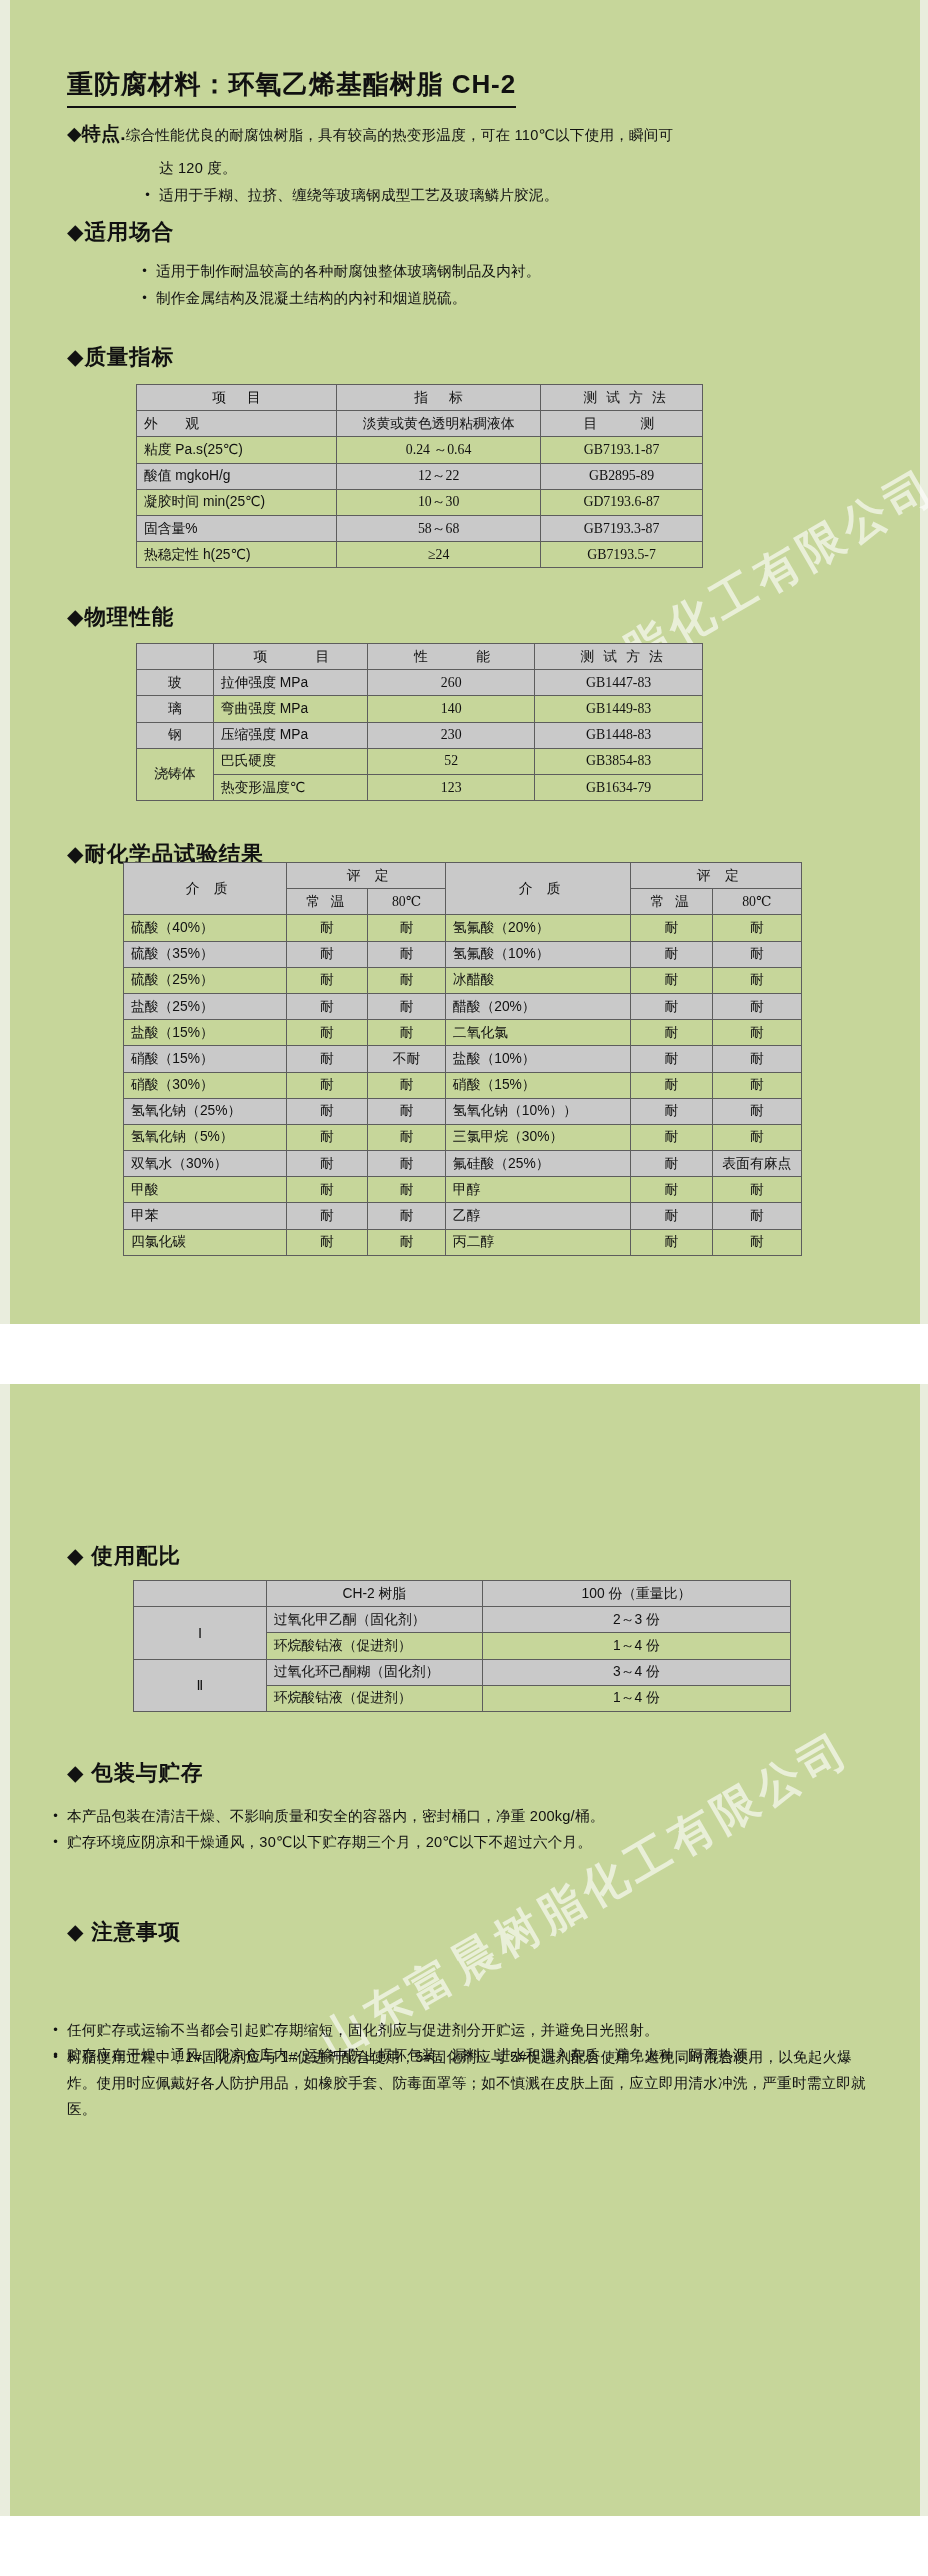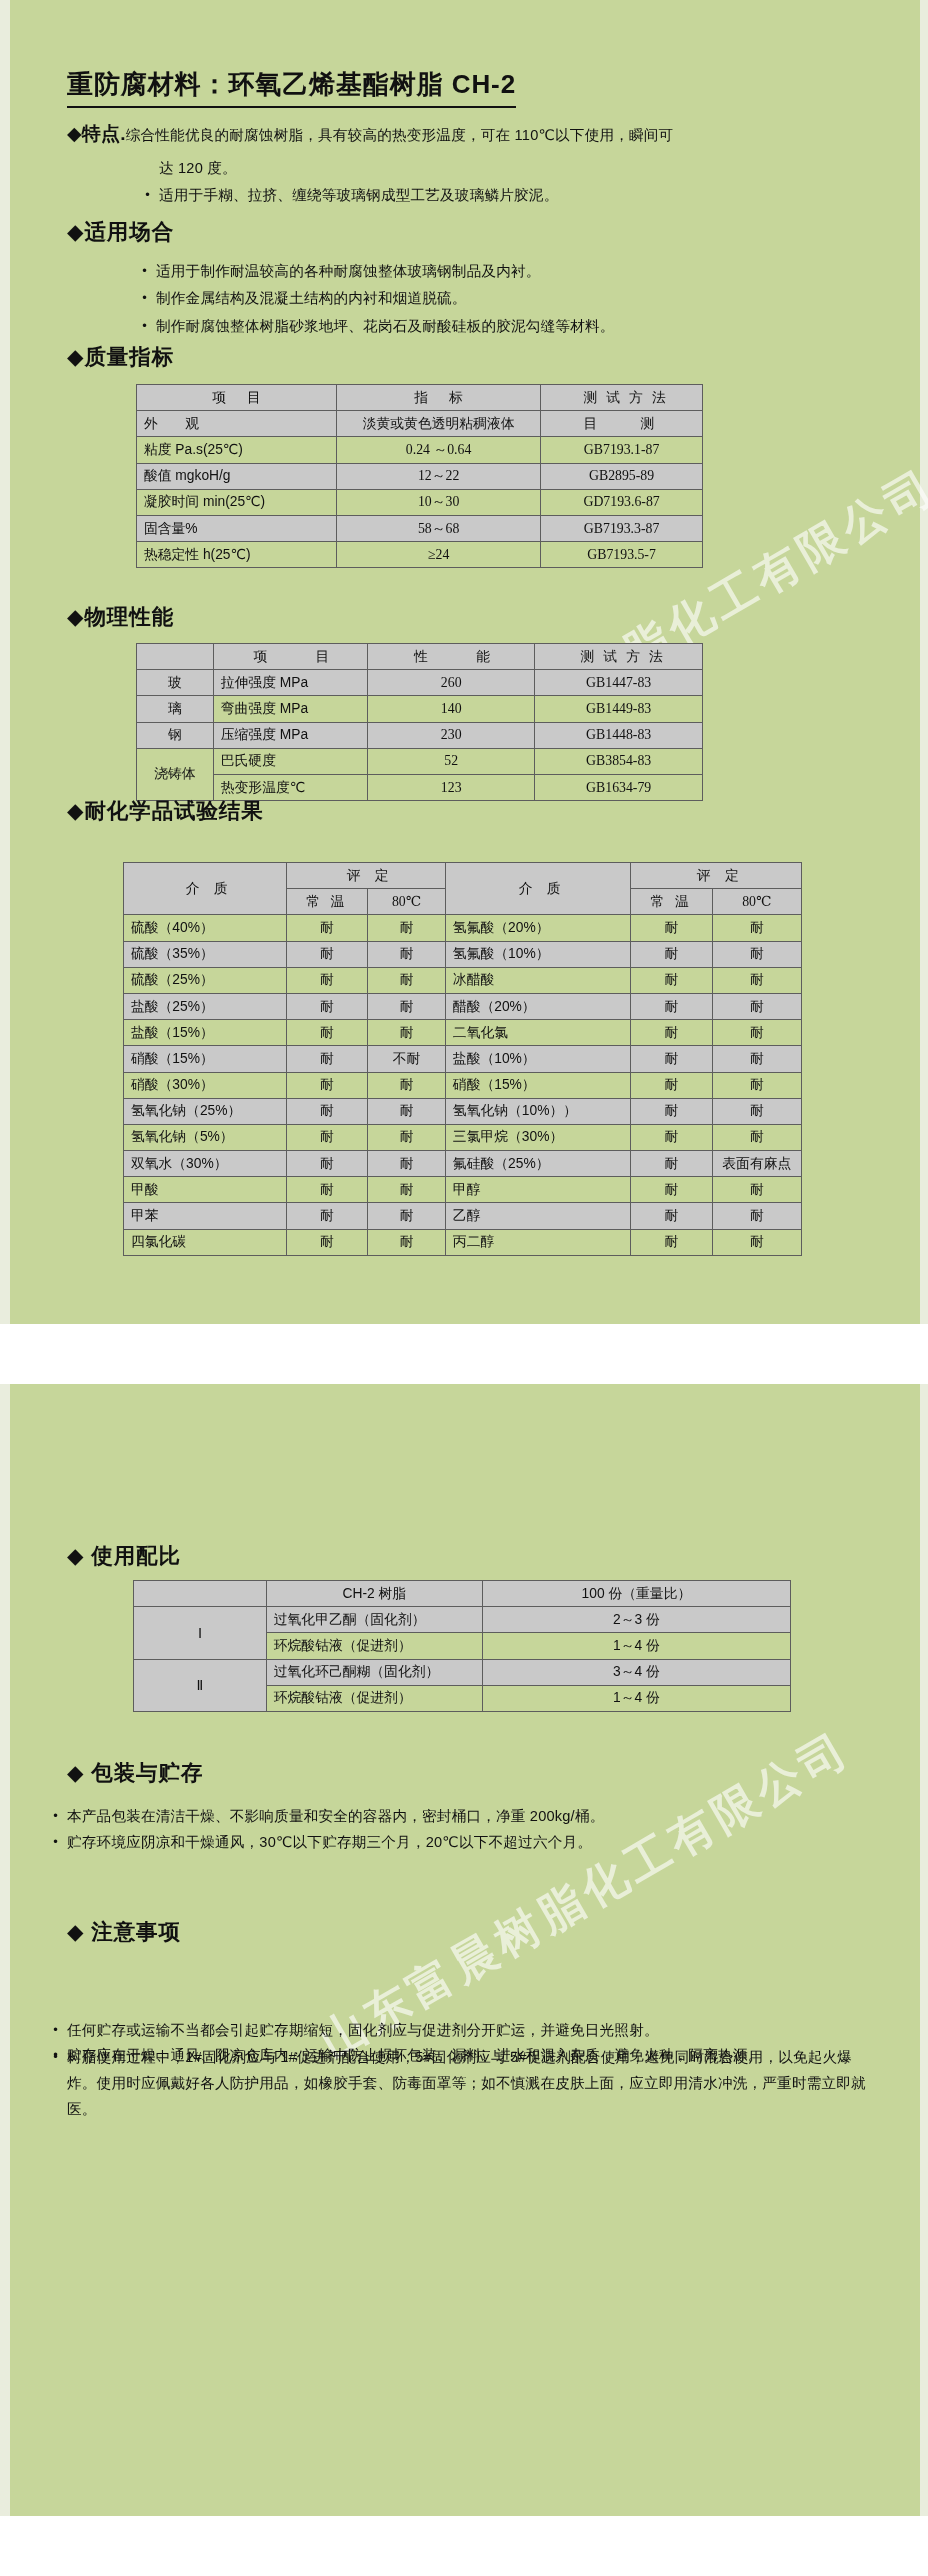--- a/index.html
+++ b/index.html
@@ -110,21 +110,20 @@
 
   <div class="para" style="left:67px;top:120px;width:800px;">
     <span class="lead">◆特点.</span><span>综合性能优良的耐腐蚀树脂，具有较高的热变形温度，可在 110℃以下使用，瞬间可</span>
   </div>
   <div class="para" style="left:159px;top:155px;">达 120 度。</div>
   <div class="bul" style="left:159px;top:182px;">适用于手糊、拉挤、缠绕等玻璃钢成型工艺及玻璃鳞片胶泥。</div>
 
   <div class="sec-head" style="left:67px;top:217px;">◆适用场合</div>
   <div class="bul" style="left:156px;top:258px;text-align:right;">适用于制作耐温较高的各种耐腐蚀整体玻璃钢制品及内衬。</div>
   <div class="bul" style="left:156px;top:285px;">制作金属结构及混凝土结构的内衬和烟道脱硫。</div>
-  <div class="bul" style="left:156px;top:313px;">制作耐腐蚀整体树脂砂浆地坪、花岗石及耐酸硅板的胶泥勾缝等材料。</div>
 
   <div class="sec-head" style="left:67px;top:342px;">◆质量指标</div>
   <table class="tb" id="tbl-quality" style="left:136px;top:384px;width:567px;">
     <tbody>
       <tr>
         <td class="hd" style="width:206px;">项  目</td>
         <td class="hd" style="width:198px;">指  标</td>
         <td class="hd" style="width:163px;letter-spacing:2.6px;">测 试 方 法</td>
       </tr>
       <tr>
@@ -194,21 +193,21 @@
         <td class="c g ser">GB3854-83</td>
       </tr>
       <tr>
         <td class="l g">热变形温度℃</td>
         <td class="c g ser">123</td>
         <td class="c g ser">GB1634-79</td>
       </tr>
     </tbody>
   </table>
 
-  <div class="sec-head" style="left:67px;top:796px;">◆耐化学品试验结果</div>
+  <div class="sec-head" style="left:67px;top:839px;">◆耐化学品试验结果</div>
   <table class="tb" id="tbl-chemical" style="left:123px;top:862px;width:679px;">
     <tbody>
       <tr>
         <td class="hd" style="width:155px;letter-spacing:5.2px;" rowspan="2">介  质</td>
         <td class="hd" style="width:155px;letter-spacing:5.2px;" colspan="2">评  定</td>
         <td class="hd" style="width:181px;letter-spacing:5.2px;" rowspan="2">介  质</td>
         <td class="hd" style="width:155px;letter-spacing:5.2px;" colspan="2">评  定</td>
       </tr>
       <tr>
         <td class="c" style="width:77px;letter-spacing:3.4px;">常 温</td>

